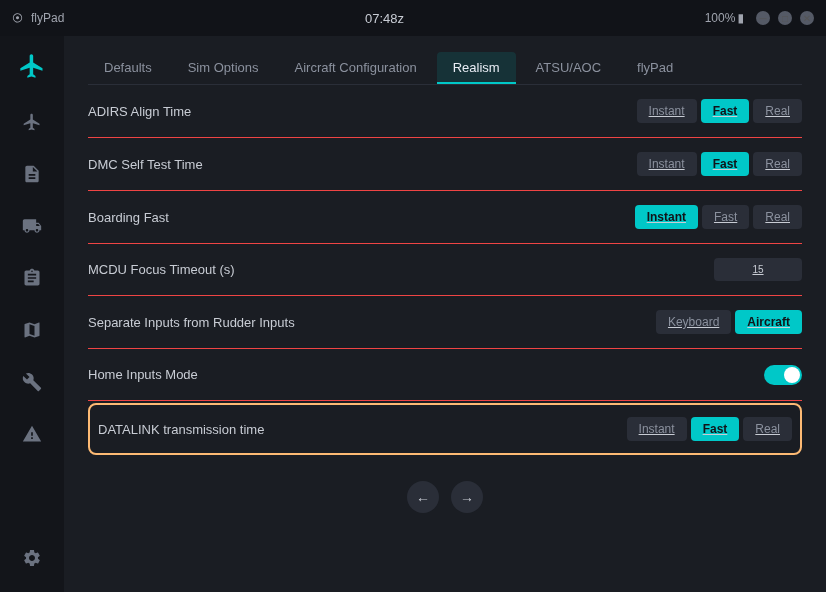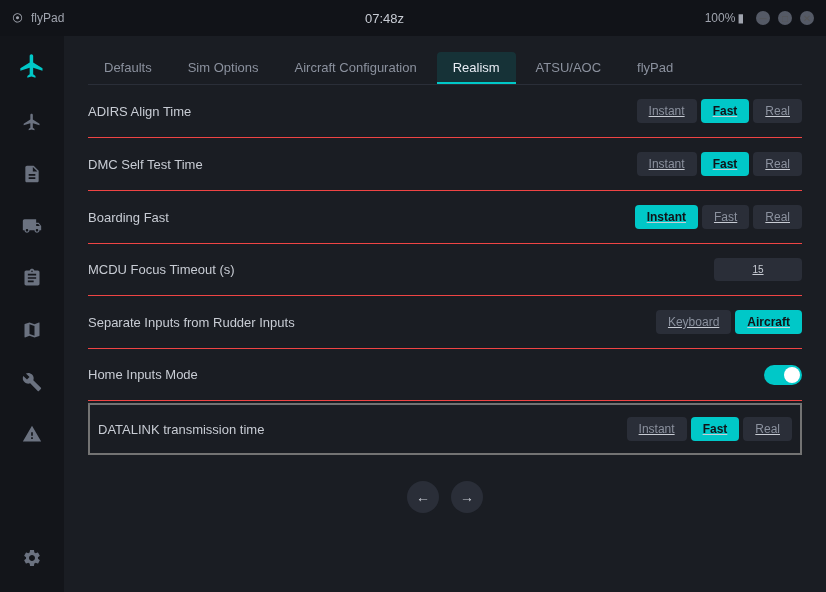--- a/index.html
+++ b/index.html
@@ -146,22 +146,22 @@
     }
     .settings-row {
       display: flex;
       align-items: center;
       justify-content: space-between;
       padding: 14px 0;
       border-bottom: 1px solid #ef4444;
       min-height: 52px;
     }
     .settings-row.highlighted {
-      border: 2px solid #737373;
-      border-radius: 0;
+      border: 2px solid #fdba74;
+      border-radius: 8px;
       padding: 12px 8px;
       margin: 2px 0;
       background: #1a1d23;
     }
     .setting-label {
       font-size: 13px;
       color: #c8ccd4;
     }
     .setting-label .unrealistic {
       color: #6b7280;

